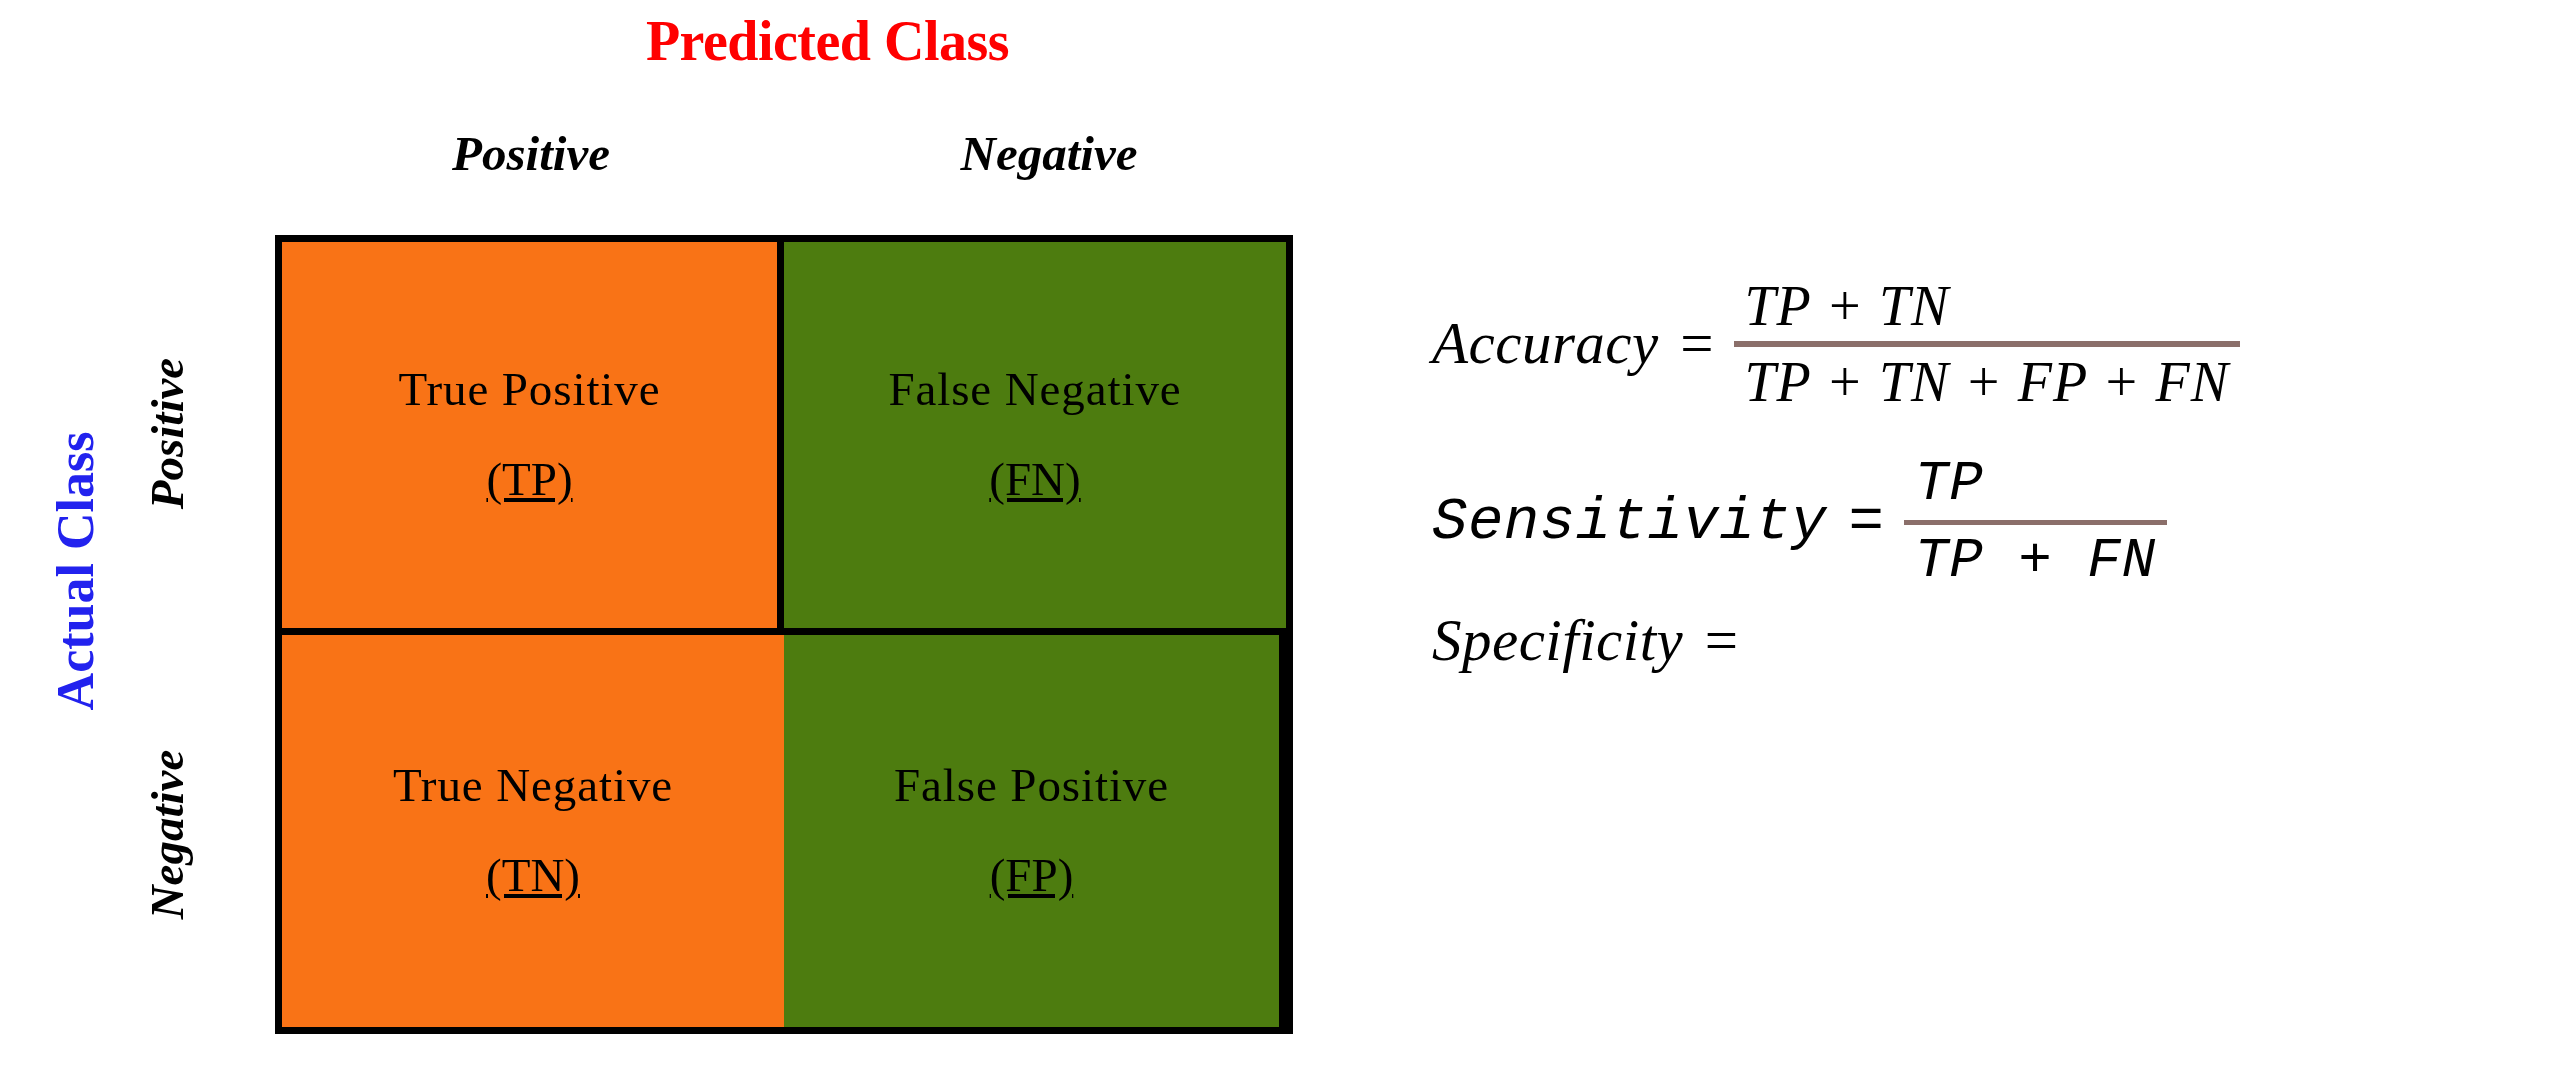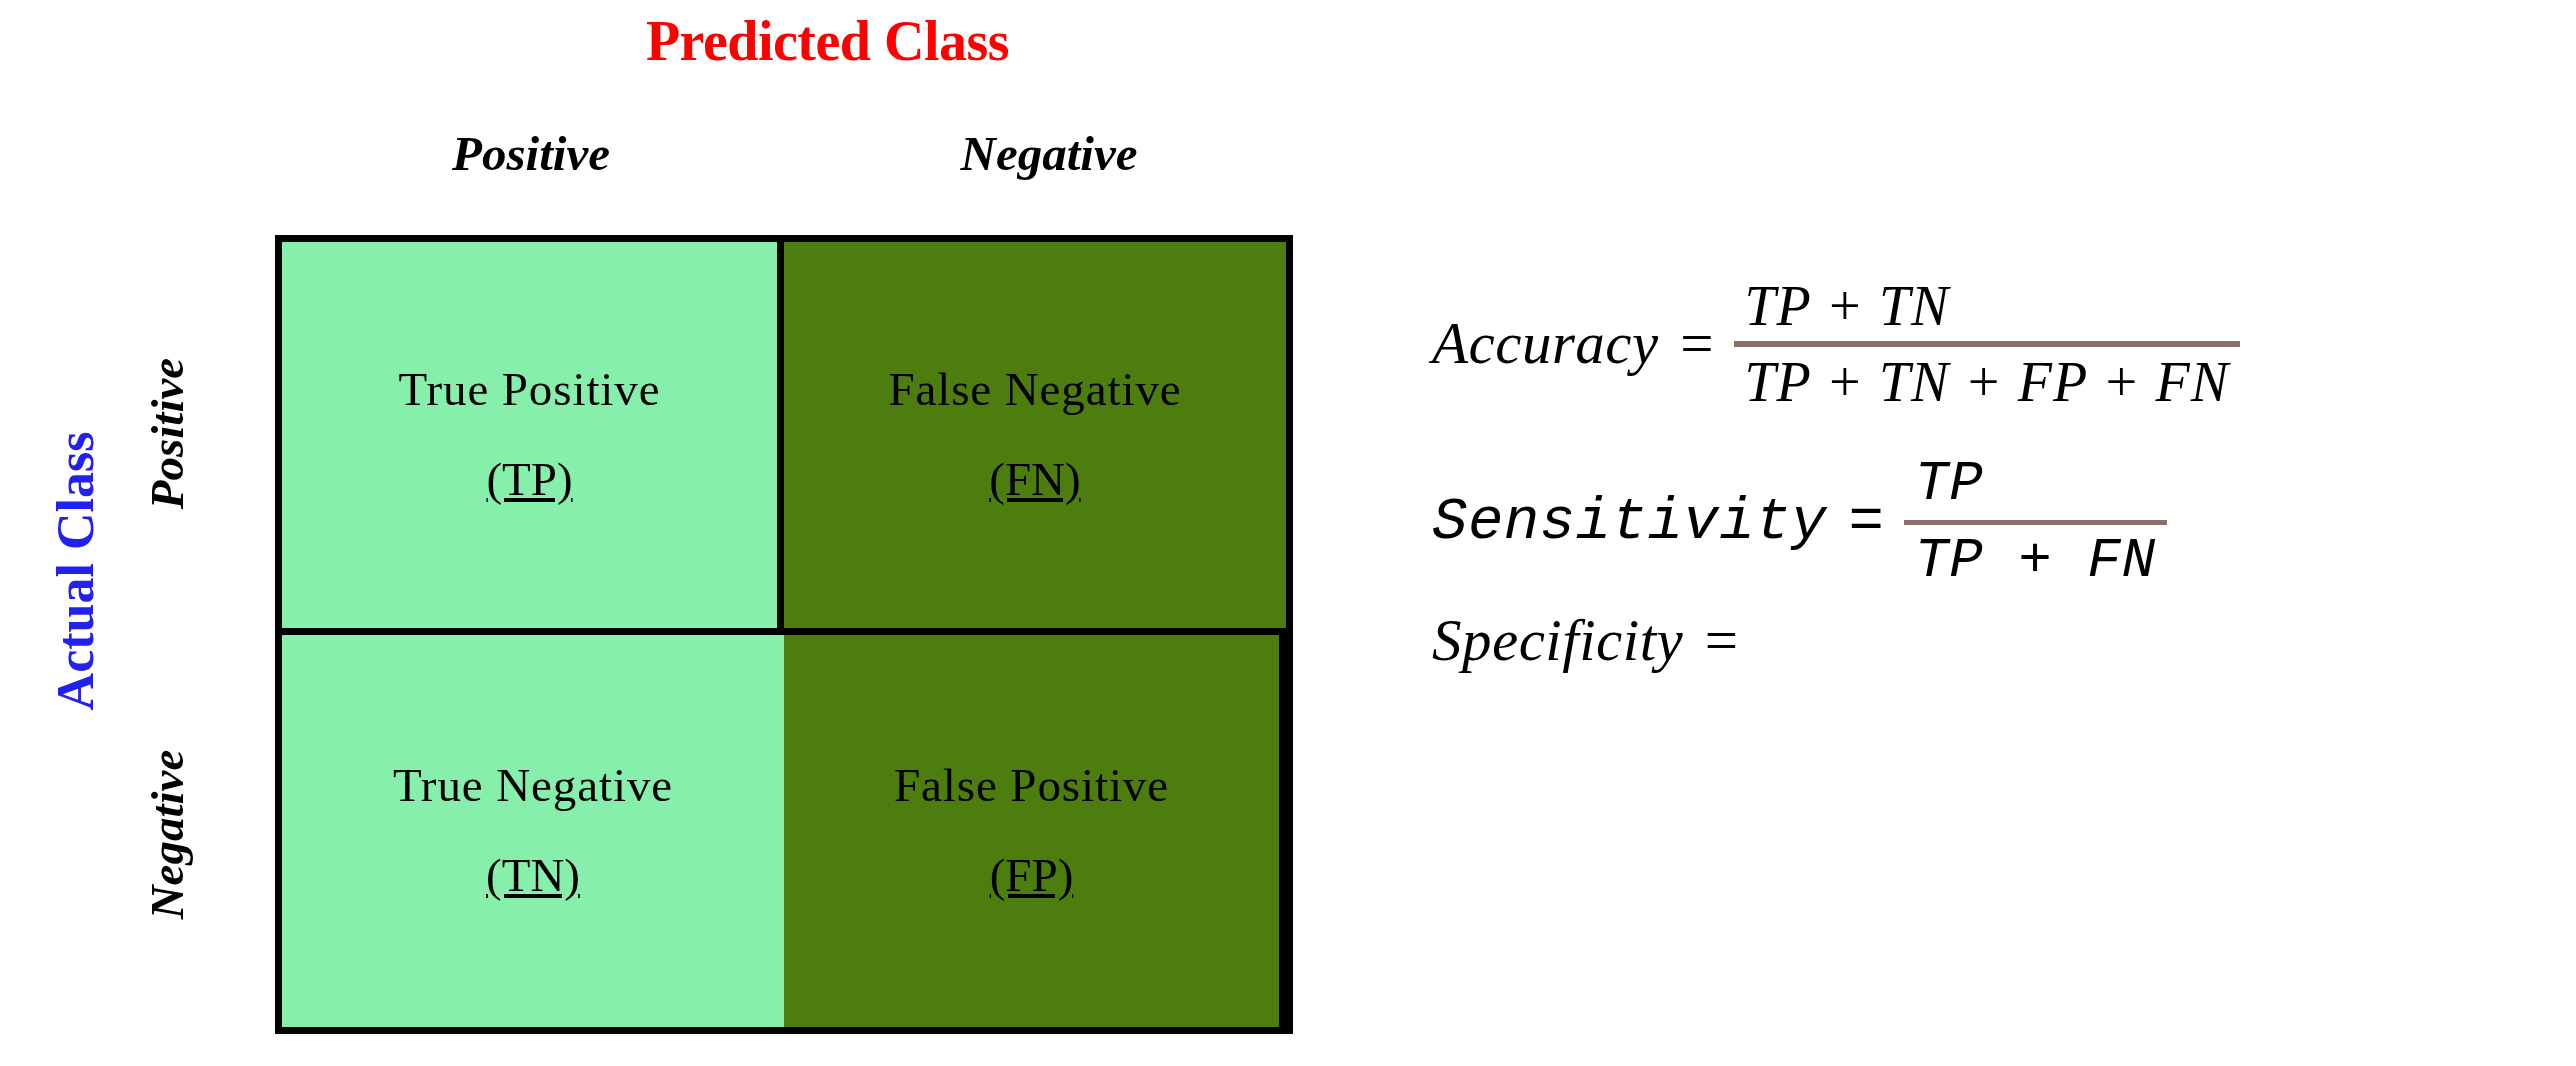--- a/index.html
+++ b/index.html
@@ -98,21 +98,21 @@
     display: flex;
     flex-direction: column;
     align-items: center;
     justify-content: center;
     gap: 43px;
     background: #4d7c0f;
     font-size: 47px;
     color: #000000;
     line-height: 1;
   }
-  .matrix-cell.highlight { background: #86efac; }
+  .matrix-cell.highlight { background: #f97316; }
   .matrix-cell.b-right  { border-right: 7.2px solid #000000; }
   .matrix-cell.b-bottom { border-bottom: 7.2px solid #000000; }
   .cell-name { white-space: nowrap; letter-spacing: 0.9px; }
   .cell-abbr { white-space: nowrap; text-decoration: underline; }
 
   
   #formula-panel {
     position: absolute;
     left: 1432px;
     top: 270px;

